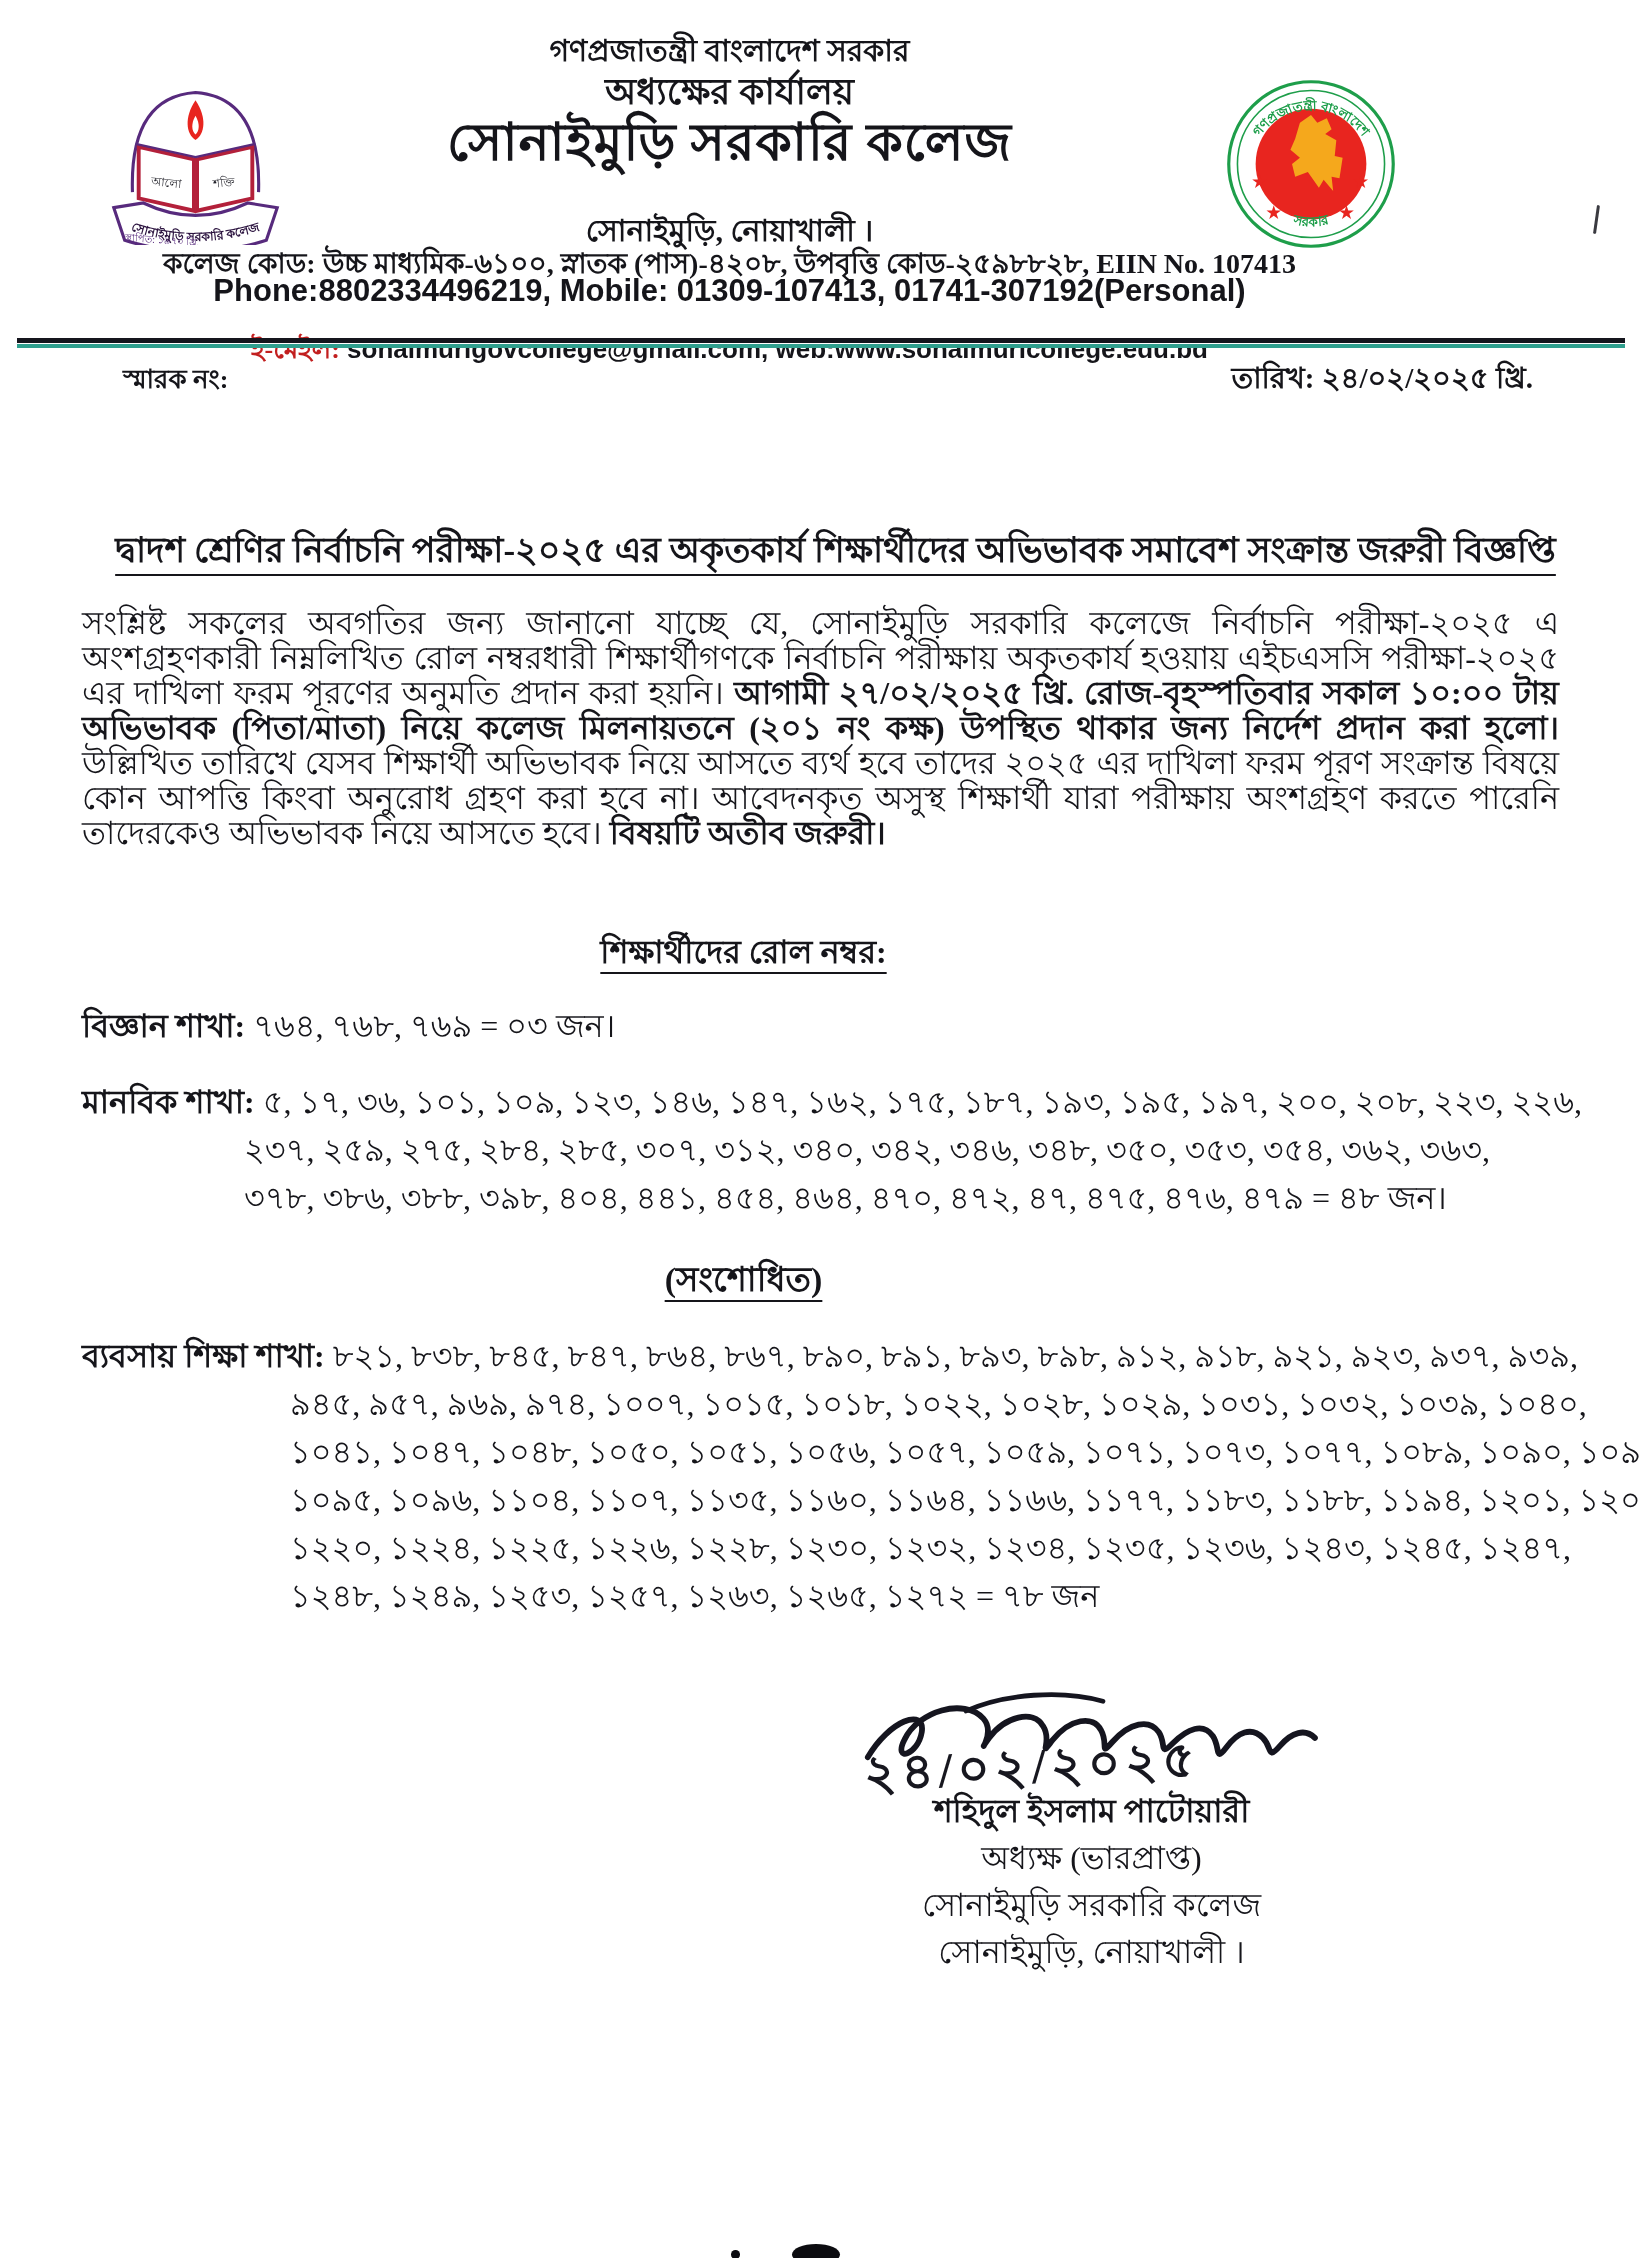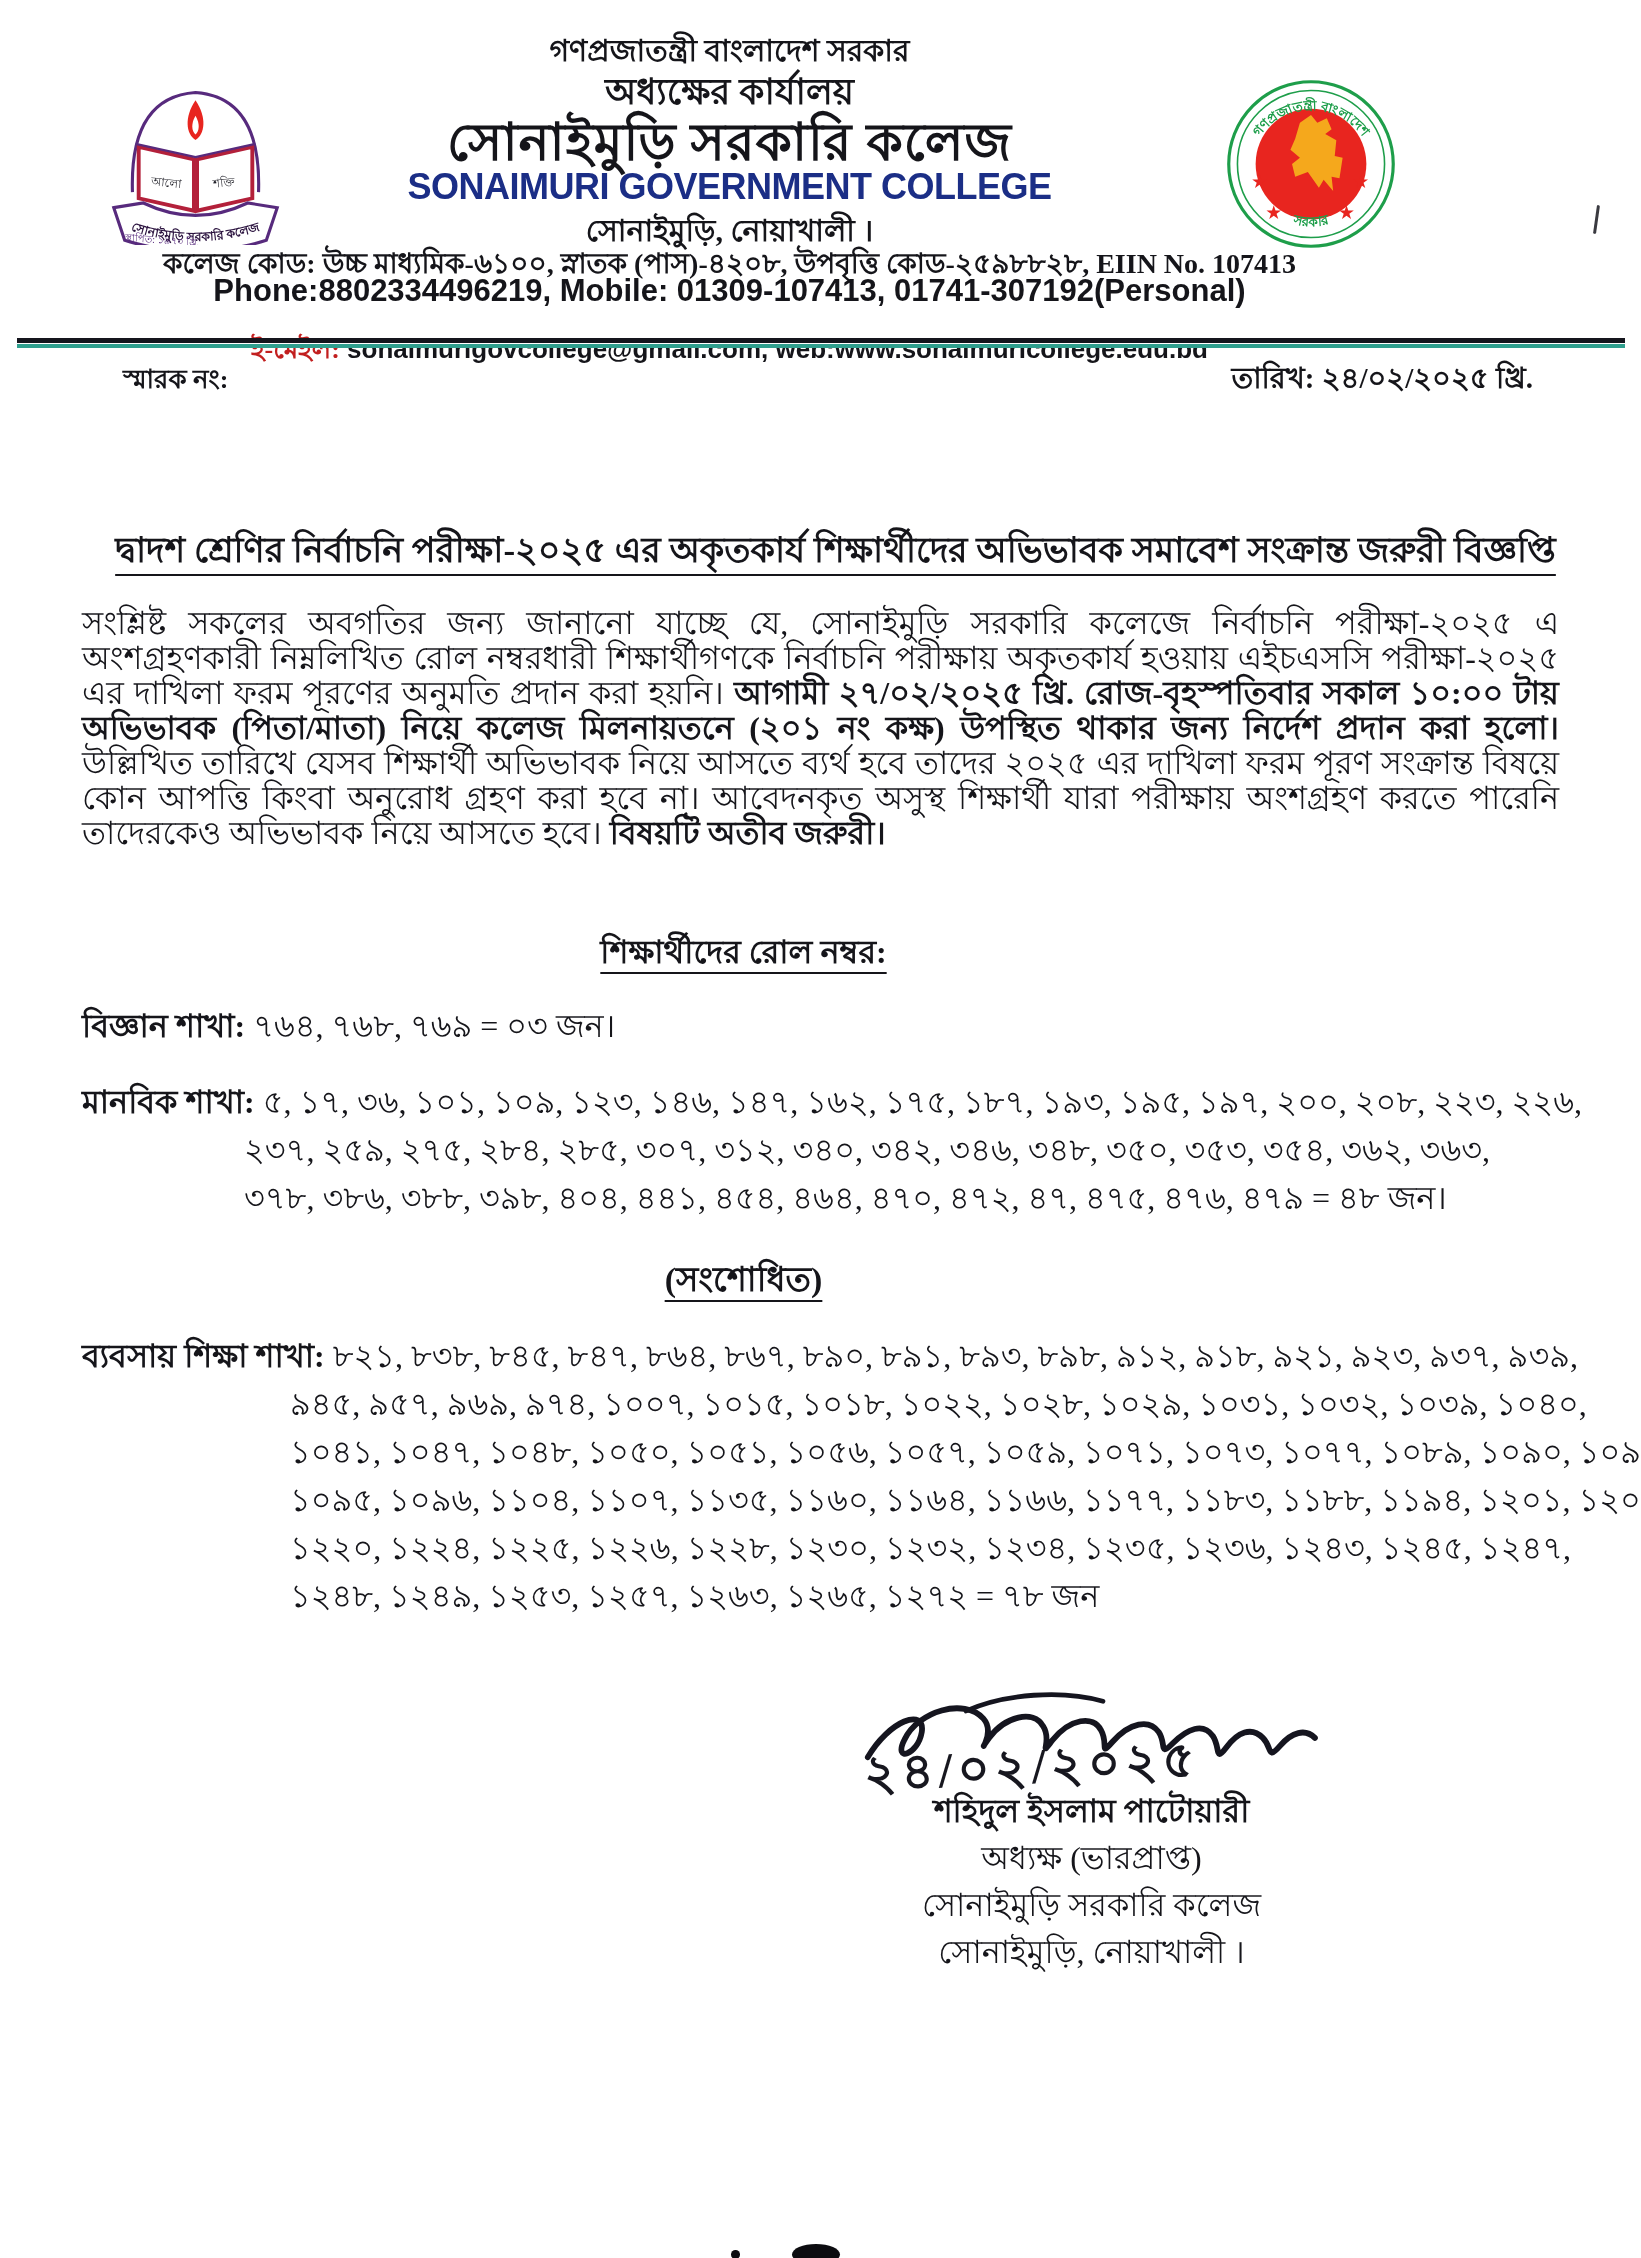--- a/index.html
+++ b/index.html
@@ -114,21 +114,20 @@
       <textPath href="#sealArcTop" startOffset="50%" text-anchor="middle">গণপ্রজাতন্ত্রী বাংলাদেশ</textPath>
     </text>
     <text font-size="17" fill="#1e9e4a" font-weight="bold">
       <textPath href="#sealArcBottom" startOffset="50%" text-anchor="middle">সরকার</textPath>
     </text>
   </svg>
 
   <div class="hdr-line h1">গণপ্রজাতন্ত্রী বাংলাদেশ সরকার</div>
   <div class="hdr-line h2">অধ্যক্ষের কার্যালয়</div>
   <div class="hdr-line h3">সোনাইমুড়ি সরকারি কলেজ</div>
-  <div class="hdr-line h4">SONAIMURI GOVERNMENT COLLEGE</div>
   <div class="hdr-line h5">সোনাইমুড়ি, নোয়াখালী ।</div>
   <div class="hdr-line h6">কলেজ কোড: উচ্চ মাধ্যমিক-৬১০০, স্নাতক (পাস)-৪২০৮, উপবৃত্তি কোড-২৫৯৮৮২৮, EIIN No. 107413</div>
   <div class="hdr-line h7">Phone:8802334496219, Mobile: 01309-107413, 01741-307192(Personal)</div>
   <div class="hdr-line h8">
     <span class="email-label">ই-মেইল:</span><span> sonaimurigovcollege@gmail.com, web:www.sonaimuricollege.edu.bd</span>
   </div>
 
   <div class="divider">
     <div class="d1"></div>
       <div class="d2"></div>

